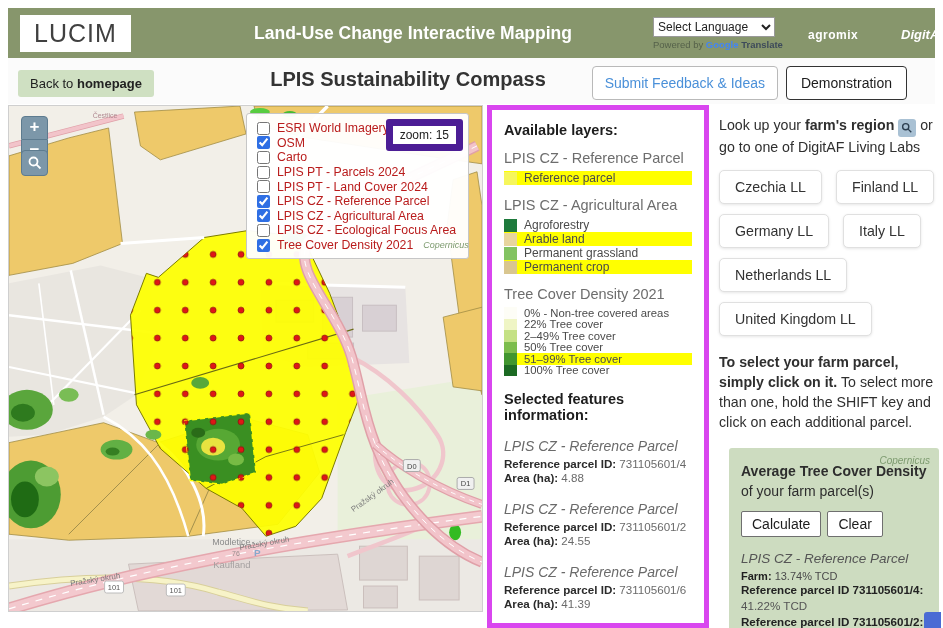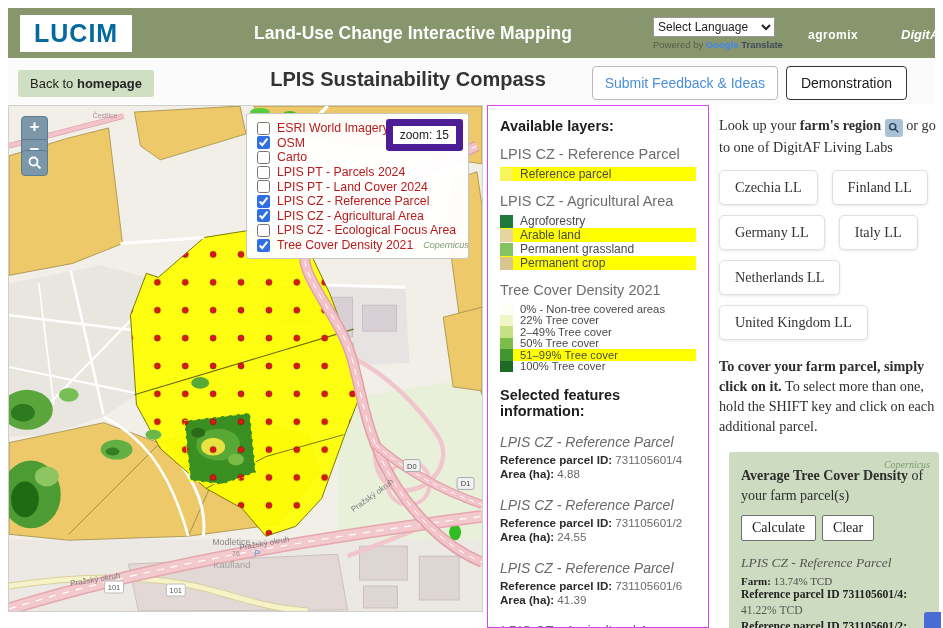--- a/index.html
+++ b/index.html
@@ -3,21 +3,21 @@
 <meta charset="utf-8">
 <style>
   * { margin:0; padding:0; box-sizing:border-box; }
   html,body { background:#fff; }
   body { font-family:"Liberation Sans", sans-serif; }
   .page { position:relative; width:943px; height:628px; background:#fff; overflow:hidden; }
 
   
   .topbar { position:absolute; left:8px; top:8px; width:927px; height:50px; background:#87966c; display:flex; align-items:center; }
   .logo-box { margin-left:12px; background:#fff; padding:4px 14px; }
-  .logo-text { color:#0369a1; font-size:25px; font-weight:bold; letter-spacing:1px; }
+  .logo-text { color:#404040; font-size:25px; font-weight:normal; letter-spacing:1px; }
   .app-title { position:absolute; left:405px; top:50%; transform:translate(-50%,-50%); color:#fff; font-size:17.5px; font-weight:bold; white-space:nowrap; }
   .lang-wrap { position:absolute; left:645px; top:9px; width:125px; }
   .lang-select { width:122px; height:20px; font-size:12px; border:1px solid #999; background:#fff; color:#222; }
   .powered { margin-top:2px; font-size:9.5px; color:#55614a; text-align:center; white-space:nowrap; }
   .powered .g { color:#4285f4; font-weight:bold; }
   .powered .tr { color:#3d4a5a; font-weight:bold; }
   .partner-agromix { position:absolute; left:800px; top:20px; color:#fff; font-size:12px; font-weight:bold; letter-spacing:.5px; }
   .partner-digitaf { position:absolute; left:893px; top:19px; color:#fff; font-size:13px; font-weight:bold; font-style:italic; }
 
   
@@ -38,38 +38,38 @@
   .zoom-btn.zout { border-radius:0 0 4px 4px; border-top:none; }
   .mag-btn { position:absolute; left:12px; top:44px; width:27px; height:26px; background:#7c97a9; border:1px solid #5d7b8f; border-radius:4px; cursor:pointer; display:flex; align-items:center; justify-content:center; }
   .layer-panel { position:absolute; right:13px; top:7px; width:223px; background:rgba(255,255,255,.96); border:1px solid #c6c6c6; border-radius:3px; padding:7px 8px 6px 10px; }
   .layer-row { display:flex; align-items:center; gap:7px; height:14.6px; }
   .layer-row input { width:13px; height:13px; accent-color:#2f6fe4; cursor:pointer; }
   .layer-row label { font-size:12.3px; color:#b91c1c; cursor:pointer; white-space:nowrap; }
   .zoom-badge { position:absolute; top:5px; right:5px; background:#fff; border:7px solid #4c1d95; border-radius:3px; padding:2px 7px; font-size:12px; color:#222; }
   .copernicus-sm { font-size:9px; color:#7d9b6f; font-style:italic; margin-left:3px; }
 
   
-  .mid-panel { position:absolute; left:487px; top:105px; width:222px; height:523px; border:1px solid #d946ef; background:#fff; padding:10px 12px; overflow:hidden; }
+  .mid-panel { position:absolute; left:487px; top:105px; width:222px; height:523px; border:5px solid #d946ef; background:#fff; padding:10px 12px; overflow:hidden; }
   .sec-title { font-size:14.5px; font-weight:bold; color:#1d1d1d; margin:2px 0 4px; }
   .layer-head { font-size:14.5px; color:#6d6d6d; margin:12px 0 5px; }
   .leg-row { display:flex; align-items:center; min-height:13px; }
   .leg-row .sw { width:13px; height:13px; flex:0 0 13px; margin-right:7px; }
   .leg-row .lab { font-size:12px; color:#4a4a4a; white-space:nowrap; }
   .leg-row.hl { background:#ffff00; }
   .tcd-row { display:flex; align-items:center; height:11.5px; }
   .tcd-row .sw { width:13px; height:11.5px; flex:0 0 13px; margin-right:7px; border:0; }
   .tcd-row .lab { font-size:11.3px; color:#4a4a4a; white-space:nowrap; }
   .tcd-row.hl { background:#ffff00; }
   .feat { margin-top:15px; }
   .feat-title { font-size:14px; font-style:italic; color:#6a6a6a; margin-bottom:3px; }
   .feat-line { font-size:11.6px; color:#6a6a6a; line-height:1.25; }
   .feat-line b { color:#2b2b2b; }
 
   
-  .right-panel { position:absolute; left:713px; top:105px; width:228px; height:523px; background:#fff; overflow:hidden; padding:10px 2px 4px 6px;font-family:Liberation Serif, serif; }
+  .right-panel { position:absolute; left:713px; top:105px; width:228px; height:523px; background:#fff; overflow:hidden; padding:10px 2px 4px 6px; }
   .lookup { font-size:14.2px; color:#2f2f2f; line-height:1.45; }
   .mini-mag { display:inline-flex; width:18px; height:18px; background:#a9c1d4; border-radius:3px; align-items:center; justify-content:center; vertical-align:-4px; cursor:pointer; }
   .labs { display:flex; flex-wrap:wrap; gap:10px 14px; margin-top:12px; }
   .lab-btn { background:#fff; border:1px solid #e0e0e0; border-radius:5px; box-shadow:0 1px 3px rgba(0,0,0,.1); padding:8px 15px; font-size:14.2px; color:#333; cursor:pointer; font-family:inherit; white-space:nowrap; }
   .hint { margin-top:16px; font-size:14.2px; color:#2f2f2f; line-height:1.42; }
   .calc-box { position:relative; margin:16px 0 0 10px; width:210px; background:#cddcc0; border-radius:3px; padding:14px 12px 10px; }
   .cop-logo { position:absolute; top:7px; right:9px; font-size:10px; color:#7d9b6f; font-style:italic; }
   .calc-title { font-size:14px; color:#2d2d2d; line-height:1.4; }
   .calc-btn-row { display:flex; justify-content:flex-start; gap:6px; margin-top:10px; }
   .sys-btn { background:#fff; border:1.5px solid #6f6f6f; border-radius:2px; padding:4px 10px; font-size:14px; color:#1c1c1c; cursor:pointer; font-family:inherit; }
@@ -391,21 +391,21 @@
     <div class="labs">
       <button class="lab-btn">Czechia LL</button>
       <button class="lab-btn">Finland LL</button>
       <button class="lab-btn">Germany LL</button>
       <button class="lab-btn">Italy LL</button>
       <button class="lab-btn">Netherlands LL</button>
       <button class="lab-btn">United Kingdom LL</button>
     </div>
 
     <div class="hint">
-      <b>To cover your farm parcel, simply click on it.</b><span> To select more than one, hold the SHIFT key and click on each additional parcel.</span>
+      <b>To select your farm parcel, simply click on it.</b><span> To select more than one, hold the SHIFT key and click on each additional parcel.</span>
     </div>
 
     <div class="calc-box">
       <span class="cop-logo">Copernicus</span>
       <div class="calc-title">
         <b>Average Tree Cover Density</b><span> of your farm parcel(s)</span>
       </div>
       <div class="calc-btn-row">
         <button class="sys-btn">Calculate</button>
         <button class="sys-btn">Clear</button>

